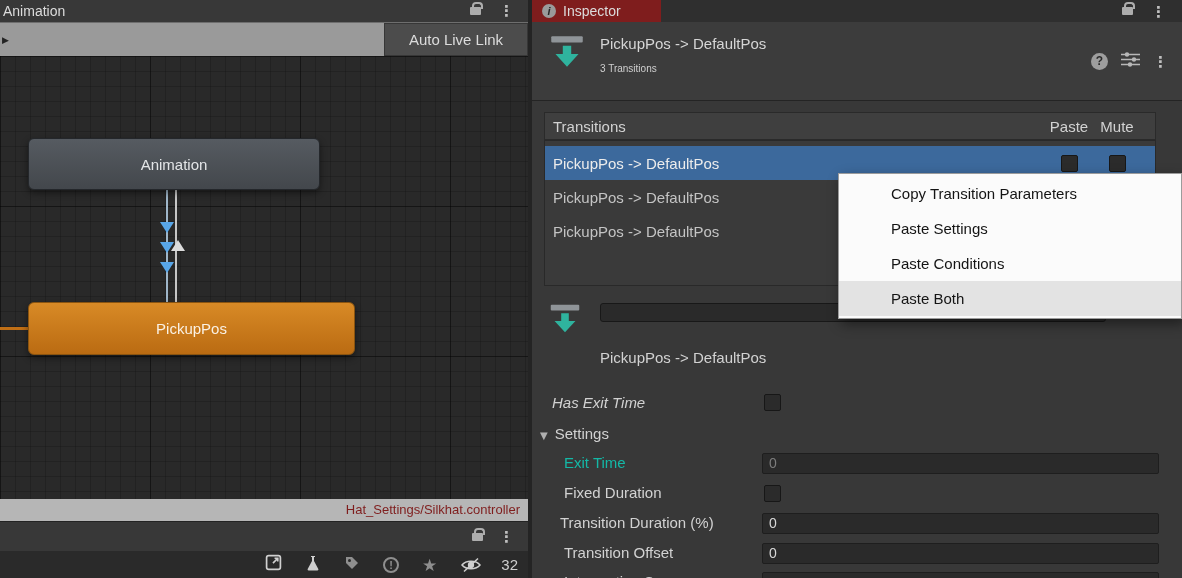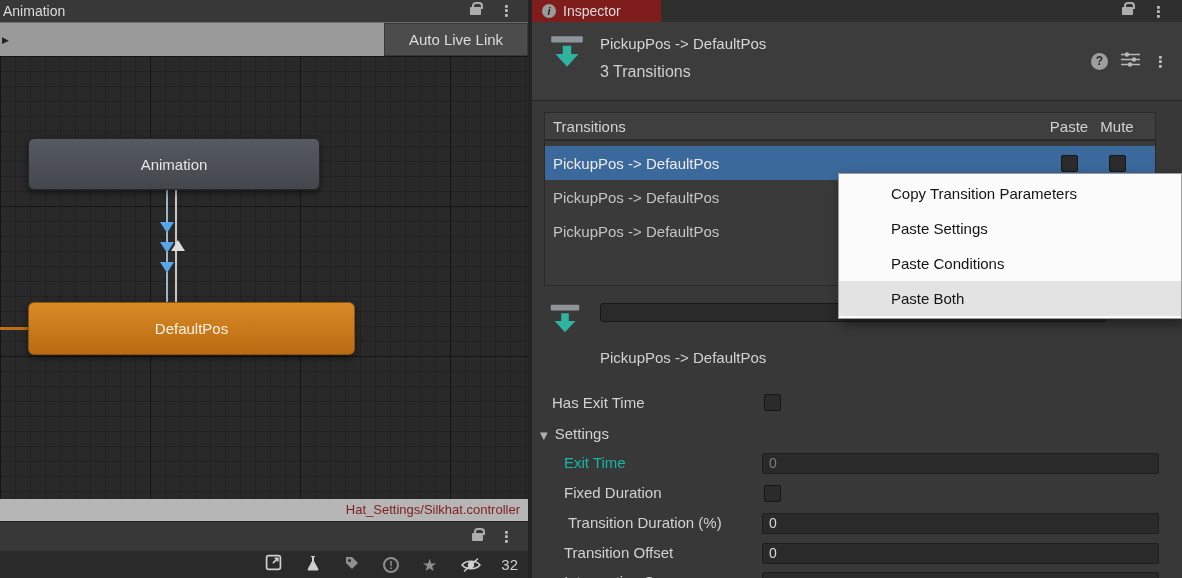--- a/index.html
+++ b/index.html
@@ -72,21 +72,21 @@
   .insp-tab { height:22px; display:flex; align-items:center; gap:7px; background:#7f1d1d;
       padding:0 40px 0 10px; font-size:14px; color:#dcdcdc; }
   .info-circle { width:14px; height:14px; border-radius:50%; background:#9a9a9a; color:#262626;
       font-size:11px; font-weight:bold; line-height:14px; text-align:center; font-style:italic; }
   .info-circle::before { content:"i"; }
 
   .insp-header { position:absolute; left:0; top:22px; width:100%; height:79px; background:#3c3c3c;
       border-bottom:1px solid #242424; }
   .insp-icon { position:absolute; left:14px; top:9px; }
   .insp-title { position:absolute; left:68px; top:13px; font-size:15px; color:#d6d6d6; }
-  .insp-sub { position:absolute; left:68px; top:41px; font-size:16px; color:#cfcfcf; }
+  .insp-sub { position:absolute; left:68px; top:41px; font-size:10px; color:#cfcfcf; }
   .insp-header-icons { position:absolute; right:14px; top:0; height:100%; display:flex;
       align-items:center; gap:13px; }
   .help-circle { width:17px; height:17px; border-radius:50%; background:#9e9e9e; color:#2b2b2b;
       font-size:12px; font-weight:bold; line-height:17px; text-align:center; }
   .help-circle::before { content:"?"; }
 
   .tr-header { position:absolute; left:12px; top:112px; width:612px; height:28px;
       background:#3f3f3f; border:1px solid #2a2a2a; display:flex; align-items:center;
       padding:0 14px 0 8px; font-size:15px; color:#d2d2d2; }
   .col-label { flex:1; }
@@ -146,21 +146,21 @@
       <div class="t-line l2"></div>
       <div class="t-arrow-down" style="top:166px"></div>
       <div class="t-arrow-down" style="top:186px"></div>
       <div class="t-arrow-down" style="top:206px"></div>
       <div class="t-arrow-up"></div>
 
       <div class="node node-gray">
         <span>Animation</span>
       </div>
       <div class="node node-orange">
-        <span>DefaultPos</span>
+        <span>PickupPos</span>
       </div>
 
       <div class="graph-status">Hat_Settings/Silkhat.controller</div>
     </div>
 
     <div class="subheader">
       <span class="spacer"></span>
       <span class="lock-icon"></span>
       <span class="kebab glyph"></span>
     </div>
@@ -273,35 +273,35 @@
 
     <span class="detail-icon">
       <svg width="38" height="38" viewBox="0 0 40 40">
         <rect x="5" y="5" width="30" height="6" rx="1" fill="#8f9498"></rect>
         <polygon points="16,14 24,14 24,22 31,22 20,34 9,22 16,22" fill="#2fb39e"></polygon>
       </svg>
     </span>
     <div class="name-field"></div>
     <div class="detail-label">PickupPos -&gt; DefaultPos</div>
 
-    <span class="p-label" style="left:20px; top:394px;">Has Exit Time</span>
+    <span class="p-label" style="left:20px; top:394px;font-style:italic;">Has Exit Time</span>
     <span class="checkbox abs-cb" style="left:232px; top:394px;"></span>
 
     <div class="settings-row">
       <span class="foldout-arrow glyph"></span>
       <span class="p-label" style="position:static;">Settings</span>
     </div>
 
     <span class="p-label dim" style="left:32px; top:454px;">Exit Time</span>
     <div class="field dim" style="left:230px; top:453px;">0</div>
 
     <span class="p-label" style="left:32px; top:484px;">Fixed Duration</span>
     <span class="checkbox abs-cb" style="left:232px; top:485px;"></span>
 
-    <span class="p-label" style="left:36px; top:514px;">Transition Duration (%)</span>
+    <span class="p-label" style="left:28px; top:514px;">Transition Duration (%)</span>
     <div class="field" style="left:230px; top:513px;">0</div>
 
     <span class="p-label" style="left:32px; top:544px;">Transition Offset</span>
     <div class="field" style="left:230px; top:543px;">0</div>
 
     <span class="p-label" style="left:32px; top:573px;">Interruption Source</span>
     <div class="field" style="left:230px; top:572px;"></div>
   </section>
 
   <div class="context-menu">

